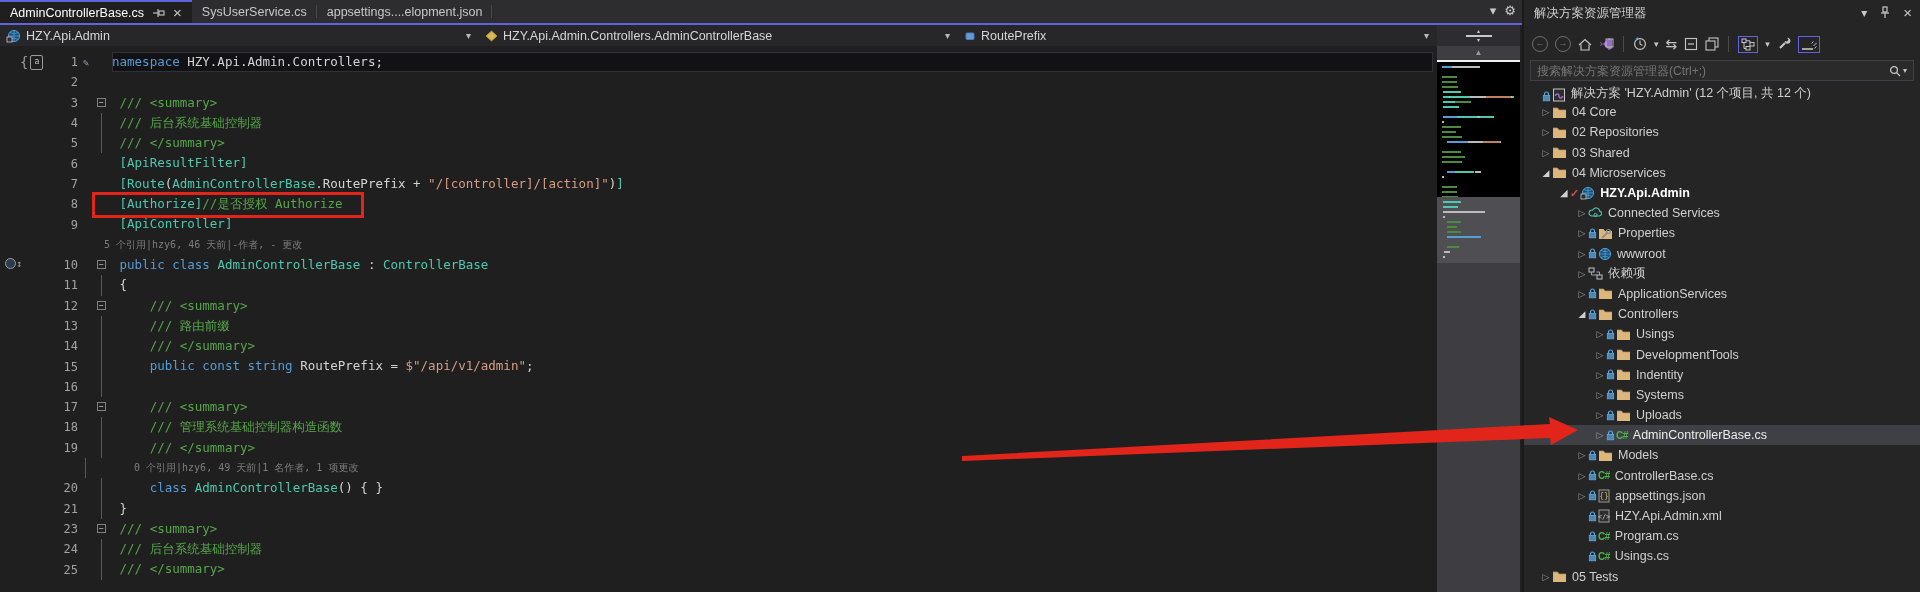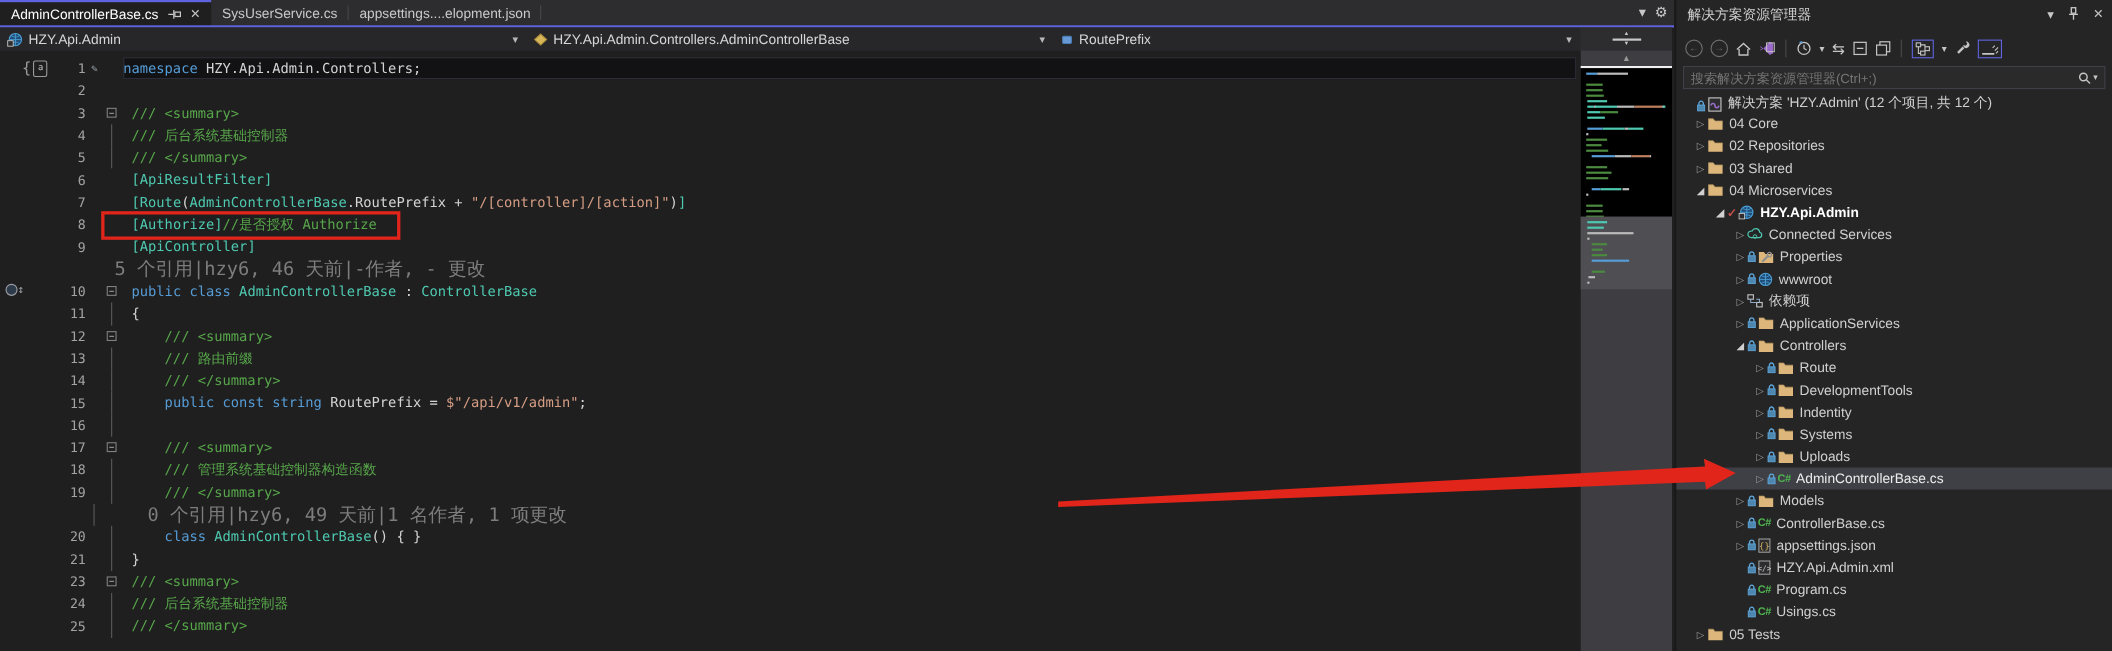--- a/index.html
+++ b/index.html
@@ -31,21 +31,21 @@
   .erow{height:20.3px;position:relative;display:flex;align-items:center;white-space:pre;}
   .erow .gl{width:46px;flex:0 0 46px;position:relative;height:100%;}
   .erow .num{width:32px;flex:0 0 32px;text-align:right;color:#a3a3a3;font-size:12px;}
   .erow .pen{width:16px;flex:0 0 16px;color:#9aa7b0;font-size:10px;text-align:center;}
   .erow .out{width:18px;flex:0 0 18px;position:relative;height:100%;}
   .erow pre{margin:0;font-size:12.5px;line-height:20.3px;}
   .erow.hl::before{content:"";position:absolute;left:112px;right:4px;top:0;bottom:0;
                    background:#121214;border:1px solid #30303a;box-sizing:border-box;}
   .erow pre{position:relative;}
   .kw{color:#569cd6}.ty{color:#4ec9b0}.cm{color:#57a64a}.str{color:#d69d85}.pl{color:#d4d4d4}.at{color:#4ec9b0}
-  .lens{color:#7d7d7d;font-size:17px;}
+  .lens{color:#7d7d7d;font-size:10px;}
   .foldbox{position:absolute;left:3px;top:5px;width:9px;height:9px;border:1px solid #808080;
            background:#1f1f1f;color:#c8c8c8;font-size:8px;line-height:8px;text-align:center;box-sizing:border-box;}
   .foldline{position:absolute;left:7px;top:0;bottom:0;width:1px;background:#5a5a5a;}
   .brace-badge{position:absolute;left:20px;top:2px;color:#9a9a9a;font-size:14px;display:flex;align-items:center;}
   .brace-badge .bx{margin-left:2px;width:11px;height:13px;border:1px solid #9a9a9a;border-radius:2px;
                    font-size:8px;color:#c8c8c8;text-align:center;line-height:12px;}
   .refs-glyph{position:absolute;left:5px;top:3px;color:#9ca0a6;font-size:10px;}
   .refs-glyph .circ{display:inline-block;width:9px;height:9px;border:1.5px solid #9ca0a6;border-radius:50%;
                     vertical-align:middle;background:#2d3a4a;}
 
@@ -502,21 +502,21 @@
             <path d="M2.5 4.5 v-1.5 a2 2 0 0 1 4 0 v1.5" fill="none" stroke="#5fa8dc" stroke-width="1.2"></path>
             <rect x="1.3" y="4.5" width="6.4" height="5.3" fill="#4d87b0" stroke="#5fa8dc" stroke-width="0.8"></rect>
           </svg>
         </span>
         <span class="ticon">
           <svg width="15" height="13" viewBox="0 0 15 13">
             <path d="M1 2 h4.5 l1.5 2 H14 v8 H1 z" fill="#dcb67a"></path>
             <path d="M1 2 h4.5 l1.5 2 H14" fill="none" stroke="#b5945e" stroke-width="0.7"></path>
           </svg>
         </span>
-        <span>Route</span>
+        <span>Usings</span>
       </div>
       <div class="trow" style="padding-left: 70px;">
         <span class="chev">▷</span>
         <span class="lock">
           <svg width="9" height="11" viewBox="0 0 9 11">
             <path d="M2.5 4.5 v-1.5 a2 2 0 0 1 4 0 v1.5" fill="none" stroke="#5fa8dc" stroke-width="1.2"></path>
             <rect x="1.3" y="4.5" width="6.4" height="5.3" fill="#4d87b0" stroke="#5fa8dc" stroke-width="0.8"></rect>
           </svg>
         </span>
         <span class="ticon">

